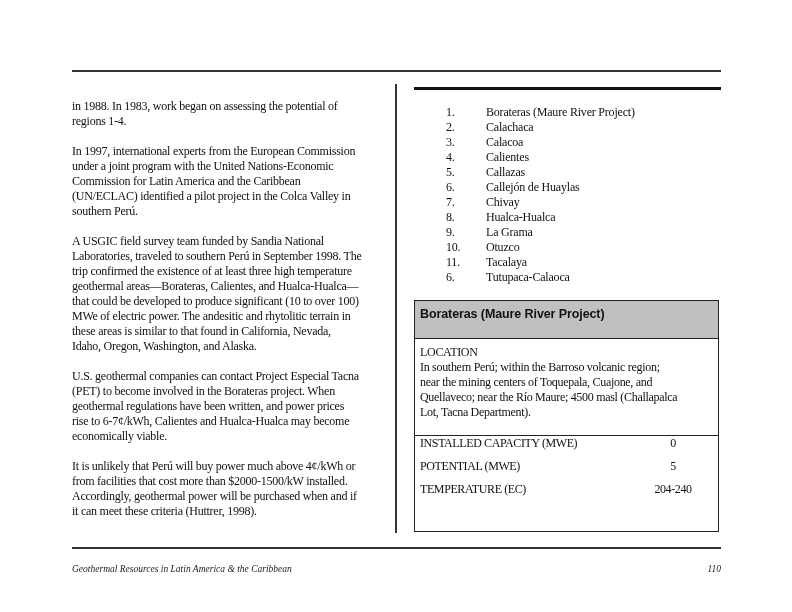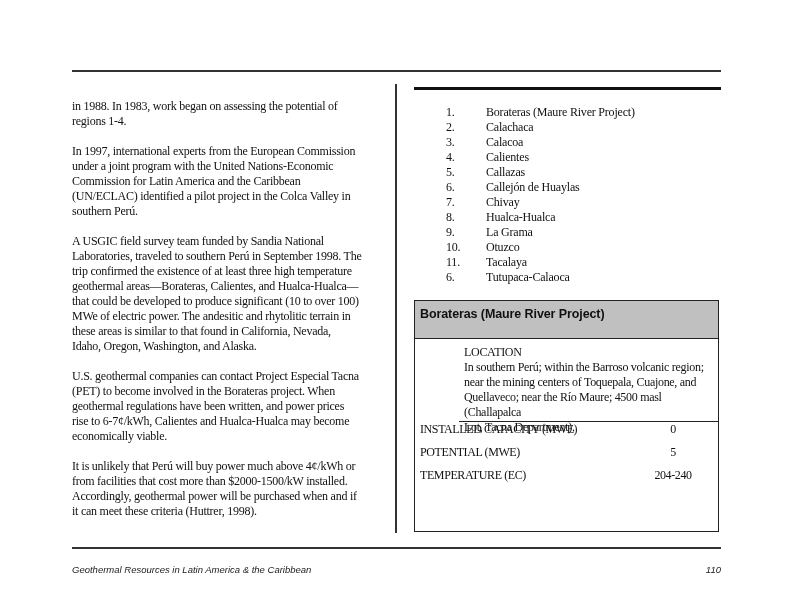--- a/index.html
+++ b/index.html
@@ -12,27 +12,27 @@
     .vbar { position: absolute; left: 395px; top: 84px; width: 2px; height: 449px; background: #333; }
     .list { position: absolute; left: 446px; top: 105px; font-size: 12px; line-height: 15px; letter-spacing: -0.2px; }
     .list .item { display: flex; height: 15px; }
     .list .num { width: 40px; }
     .box { position: absolute; left: 414px; top: 300px; width: 305px; height: 232px;
            border: 1.5px solid #222; box-sizing: border-box; }
     .box-header { height: 38px; background: #c0c0c0; border-bottom: 1.5px solid #222;
                   font-family: "Liberation Sans", sans-serif; font-weight: bold; font-size: 12.5px;
                   padding: 6px 6px 0 5px; box-sizing: border-box; letter-spacing: -0.1px; }
     .box-section { border-bottom: 1.5px solid #222; padding: 6px 5px 2px 5px; font-size: 12px; line-height: 15px; letter-spacing: -0.3px; }
-    .box-loc { height: 83px; box-sizing: border-box; margin-left: 44px; }
+    .box-loc { height: 97px; box-sizing: border-box; }
     .box-status { height: 42px; box-sizing: border-box; }
     .box-row { display: flex; justify-content: space-between; height: 23px; align-items: flex-start;
                padding: 0 5px; font-size: 12px; letter-spacing: -0.4px; }
     .box-row .val { width: 80px; text-align: center; }
     .footer { position: absolute; top: 564px; left: 72px; width: 649px; display: flex; justify-content: space-between;
-              font-family: Liberation Sans, sans-serif; font-style: italic; font-size: 9.5px; color: #222; }
+              font-family: Liberation Serif, serif; font-style: italic; font-size: 9.5px; color: #222; }
   </style>
 </head>
 <body>
 
 <div class="rule" style="left:72px; top:70px; width:649px; height:2px;"></div>
 <div class="rule" style="left:414px; top:87px; width:307px; height:3px; background:#111;"></div>
 <div class="vbar"></div>
 
 <div class="left-col">
   <p>in 1988.  In 1983, work began on assessing the potential of regions 1-4.</p>

